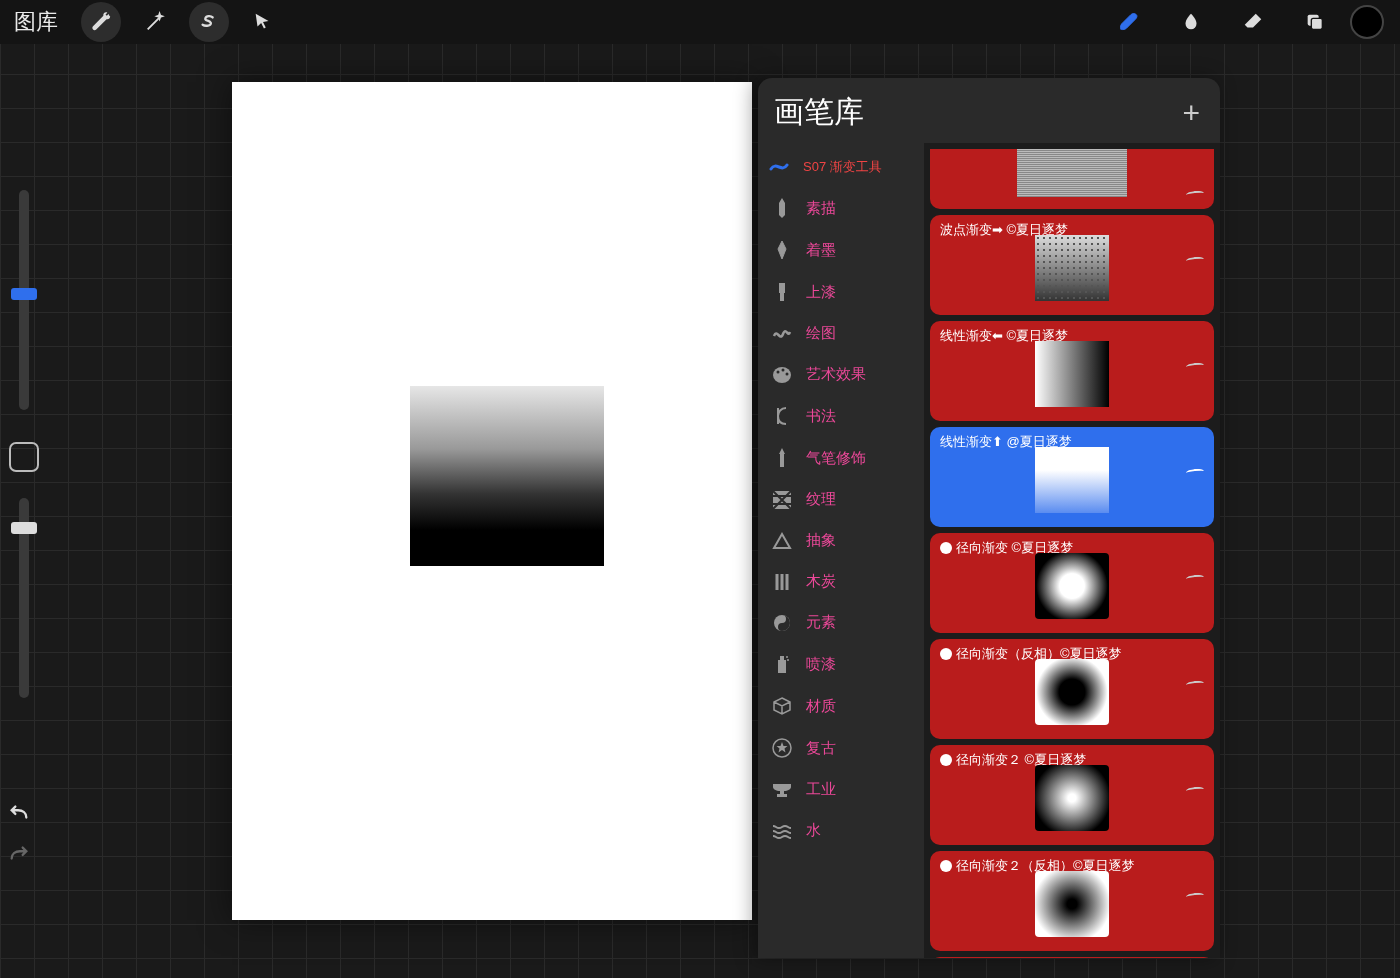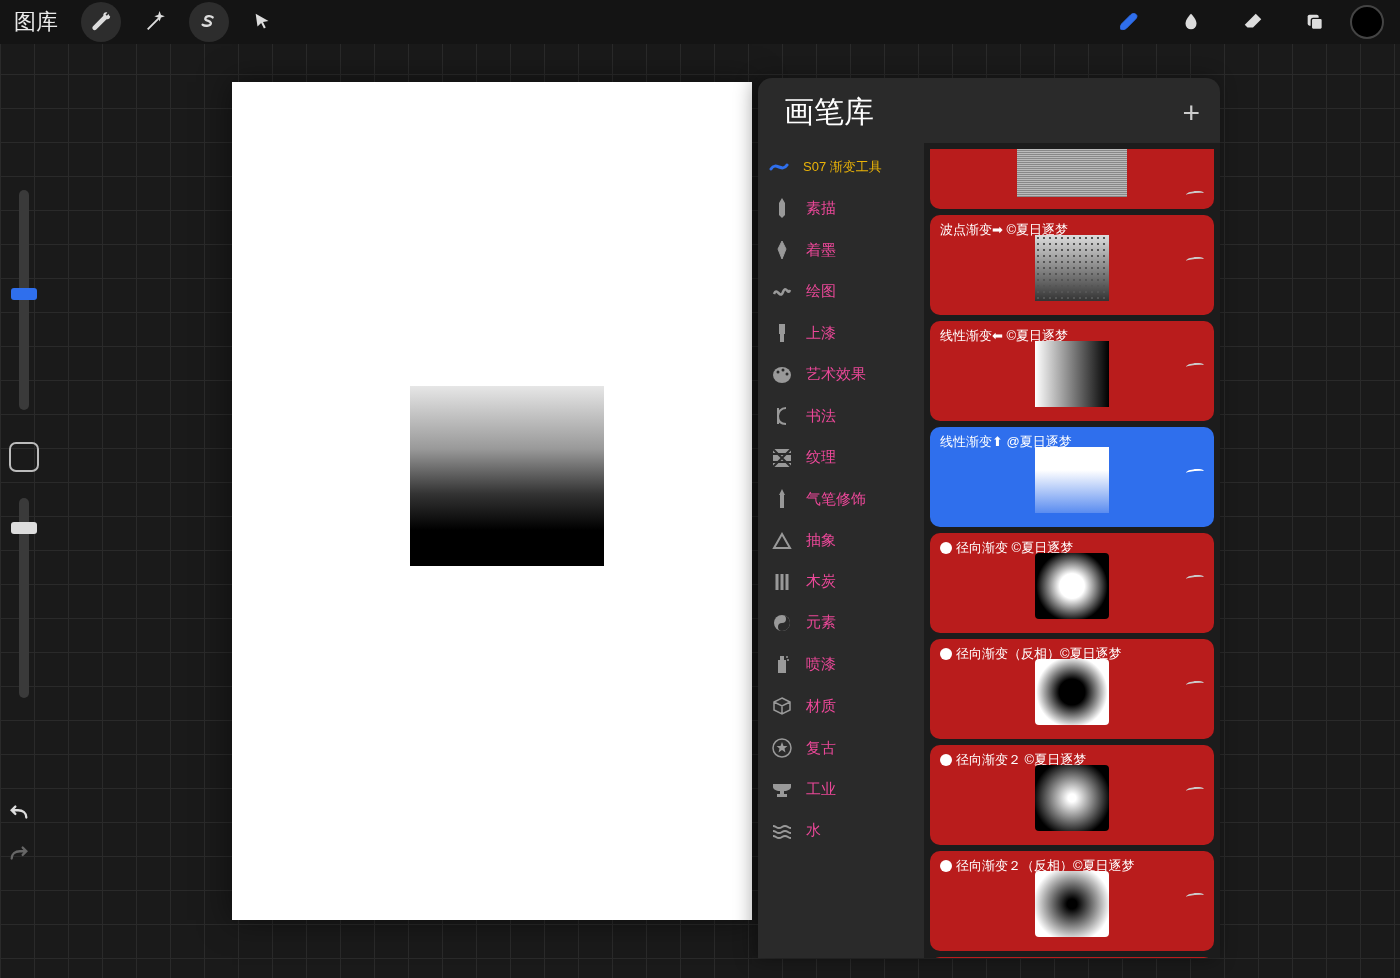--- a/index.html
+++ b/index.html
@@ -84,37 +84,37 @@
 
 .panel {
   position: absolute; left: 758px; top: 78px; width: 462px; height: 880px;
   background: #2a2a2a; border-radius: 14px 14px 0 0;
   display: flex; flex-direction: column;
   overflow: hidden;
   box-shadow: -4px 0 20px rgba(0,0,0,.4);
 }
 .panel-header {
   display: flex; align-items: center; justify-content: space-between;
-  padding: 14px 20px 10px 26px;
+  padding: 14px 20px 10px 16px;
 }
 .panel-title { font-size: 30px; font-weight: 500; }
 .panel-add { font-size: 30px; font-weight: 200; color: #ccc; cursor: pointer; }
 .panel-body { display: flex; flex: 1; overflow: hidden; }
 
 .cat-col {
   width: 166px;
   display: flex; flex-direction: column;
   padding-top: 4px;
 }
 .cat-item {
   display: flex; align-items: center; gap: 14px;
   padding: 11px 14px; cursor: pointer; color: #ec4899; font-size: 15px;
 }
 .cat-item .ci-icon { width: 20px; display: flex; justify-content: center; }
-.cat-item.active { color: #eab308; padding-left: 11px; }
+.cat-item.active { color: #ef4444; padding-left: 11px; }
 .cat-item.active .brush-stroke-icon path { stroke: #2f6fed; }
 .cat-item.first-custom .ci-label { font-size: 13px; }
 
 .brush-col {
   flex: 1; background: #1c1c1c; overflow-y: auto;
   padding: 6px 6px 6px 6px;
 }
 .brush-item {
   position: relative; height: 100px; border-radius: 10px;
   background: #b91c1c; margin-bottom: 6px; cursor: pointer;
@@ -261,34 +261,34 @@
         <div class="cat-item">
           <span class="ci-icon">
             <svg width="16" height="20" viewBox="0 0 16 20">
               <path fill="#999" d="M8 1l4 8-4 10-4-10zM8 10v8" stroke="#999"></path>
             </svg>
           </span>
           <span class="ci-label">着墨</span>
         </div>
         <div class="cat-item">
           <span class="ci-icon">
-            <svg width="20" height="16" viewBox="0 0 20 16">
-              <path fill="none" stroke="#999" stroke-width="2.5" d="M2 10c3-8 6 6 9-2s5 4 7-2"></path>
-            </svg>
-          </span>
-          <span class="ci-label">绘图</span>
-        </div>
-        <div class="cat-item">
-          <span class="ci-icon">
             <svg width="16" height="20" viewBox="0 0 16 20">
               <rect x="5" y="1" width="6" height="10" fill="#999"></rect>
               <rect x="6" y="11" width="4" height="8" fill="#999"></rect>
             </svg>
           </span>
           <span class="ci-label">上漆</span>
+        </div>
+        <div class="cat-item">
+          <span class="ci-icon">
+            <svg width="20" height="16" viewBox="0 0 20 16">
+              <path fill="none" stroke="#999" stroke-width="2.5" d="M2 10c3-8 6 6 9-2s5 4 7-2"></path>
+            </svg>
+          </span>
+          <span class="ci-label">绘图</span>
         </div>
         <div class="cat-item">
           <span class="ci-icon">
             <svg width="20" height="18" viewBox="0 0 20 18">
               <ellipse cx="10" cy="9" rx="9" ry="8" fill="#999"></ellipse>
               <circle cx="6" cy="6" r="1.5" fill="#2a2a2a"></circle>
               <circle cx="11" cy="4" r="1.5" fill="#2a2a2a"></circle>
               <circle cx="15" cy="8" r="1.5" fill="#2a2a2a"></circle>
             </svg>
           </span>
@@ -297,34 +297,34 @@
         <div class="cat-item">
           <span class="ci-icon">
             <svg width="18" height="20" viewBox="0 0 18 20">
               <path fill="none" stroke="#999" stroke-width="2" d="M13 2c-5 0-8 4-8 8s2 8 8 8M5 2v16" style="font-style:italic"></path>
             </svg>
           </span>
           <span class="ci-label">书法</span>
         </div>
         <div class="cat-item">
           <span class="ci-icon">
+            <svg width="14" height="20" viewBox="0 0 14 20">
+              <path fill="#999" d="M7 0l3 6H4zM5 6h4v13H5z"></path>
+            </svg>
+          </span>
+          <span class="ci-label">气笔修饰</span>
+        </div>
+        <div class="cat-item">
+          <span class="ci-icon">
             <svg width="18" height="18" viewBox="0 0 18 18">
               <rect width="18" height="18" fill="#999"></rect>
               <path stroke="#2a2a2a" stroke-width="2" d="M0 5l18 0M0 13l18 0M0 0l18 18M18 0L0 18"></path>
             </svg>
           </span>
           <span class="ci-label">纹理</span>
-        </div>
-        <div class="cat-item">
-          <span class="ci-icon">
-            <svg width="14" height="20" viewBox="0 0 14 20">
-              <path fill="#999" d="M7 0l3 6H4zM5 6h4v13H5z"></path>
-            </svg>
-          </span>
-          <span class="ci-label">气笔修饰</span>
         </div>
         <div class="cat-item">
           <span class="ci-icon">
             <svg width="20" height="18" viewBox="0 0 20 18">
               <path fill="none" stroke="#999" stroke-width="2" d="M10 2l8 14H2z"></path>
             </svg>
           </span>
           <span class="ci-label">抽象</span>
         </div>
         <div class="cat-item">

